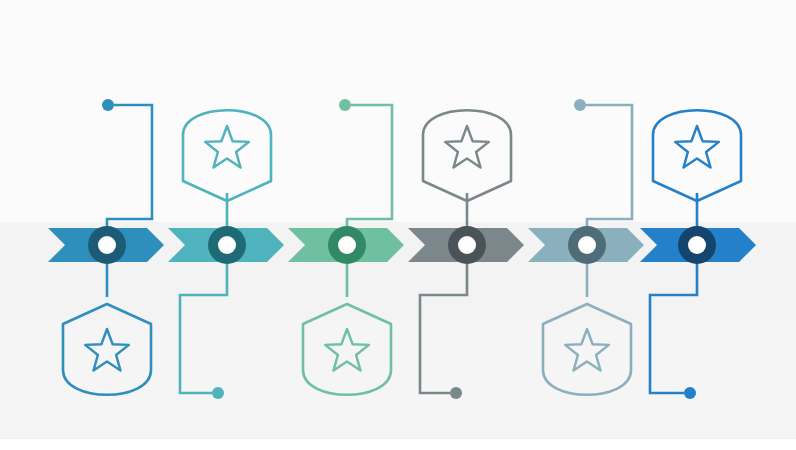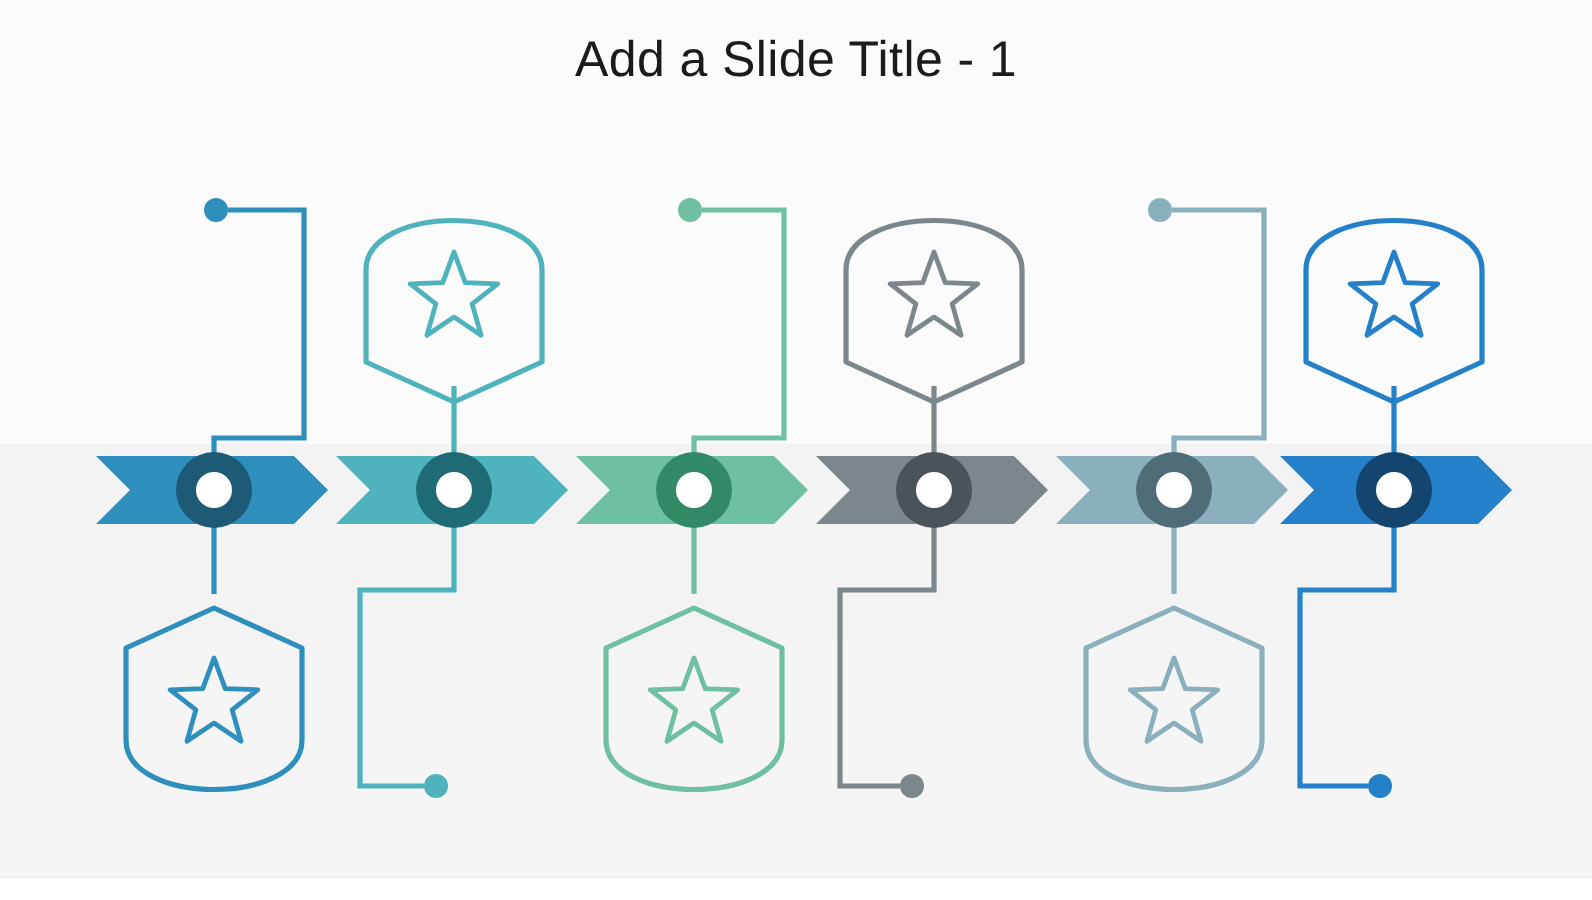--- a/index.html
+++ b/index.html
@@ -50,21 +50,20 @@
 </head>
 <body>
 
 <div id="slide">
 
   <div class="band band-top"></div>
   <div class="band band-mid"></div>
   <div class="band band-low"></div>
   <div class="band band-line"></div>
 
-  <div id="title">Add a Slide Title - 1</div>
 
   <svg class="layer" id="diagram" viewBox="0 0 796 450">
       <g>
         <line x1="107" y1="263" x2="107" y2="297" stroke="#2e8fbd" stroke-width="2.6"></line>
         <path d="M 107 227 L 107 219 L 152 219 L 152 105 L 114 105" fill="none" stroke="#2e8fbd" stroke-width="2.6" stroke-linejoin="miter" stroke-linecap="butt"></path>
         <circle cx="108" cy="105" r="6" fill="#2e8fbd"></circle>
       </g>
       <g>
         <line x1="227" y1="227" x2="227" y2="193" stroke="#4eb3bd" stroke-width="2.6"></line>
         <path d="M 227 263 L 227 295 L 180 295 L 180 393 L 212 393" fill="none" stroke="#4eb3bd" stroke-width="2.6" stroke-linejoin="miter" stroke-linecap="butt"></path>

